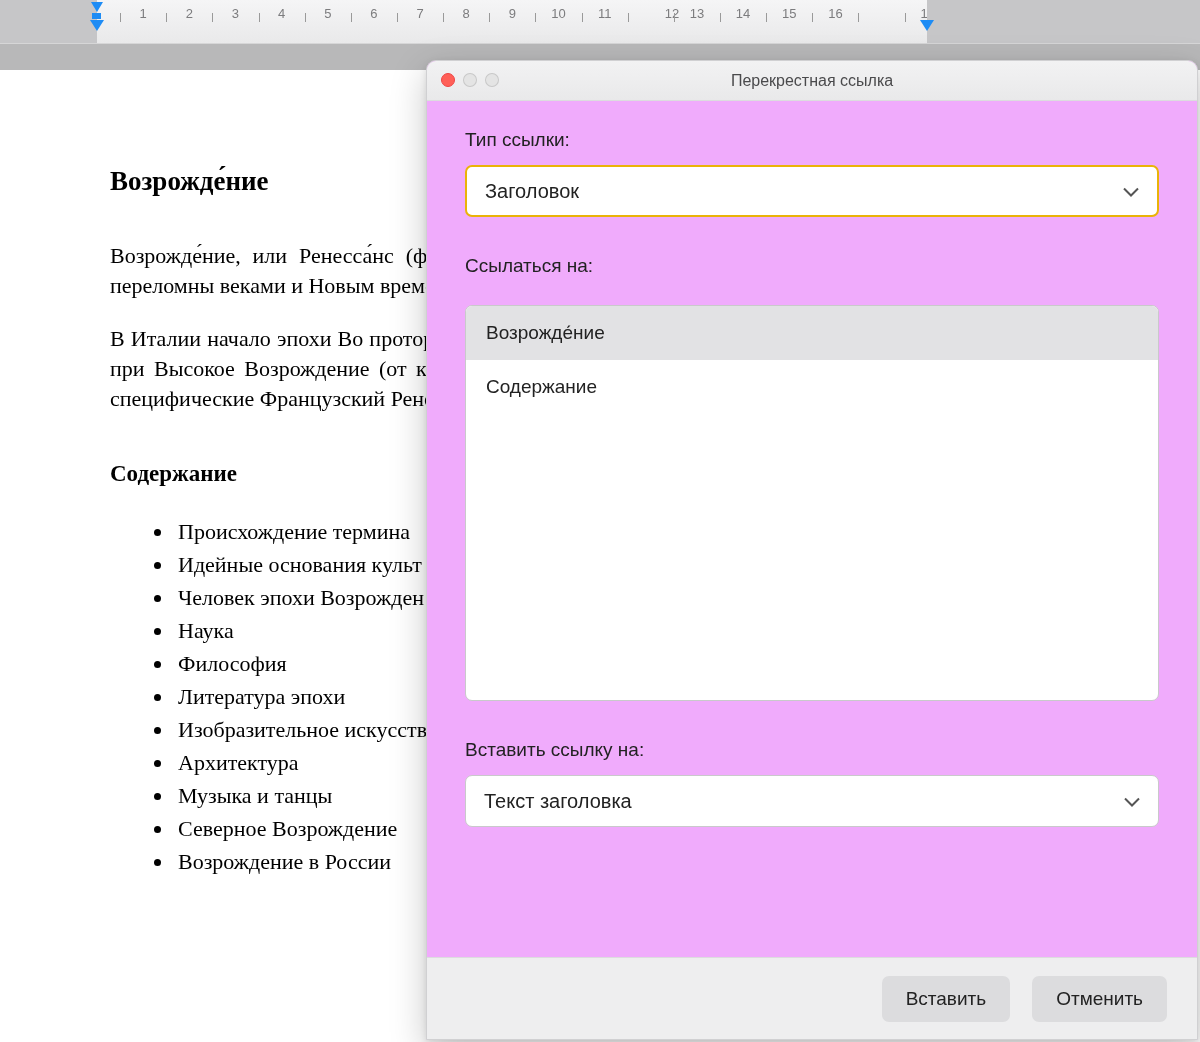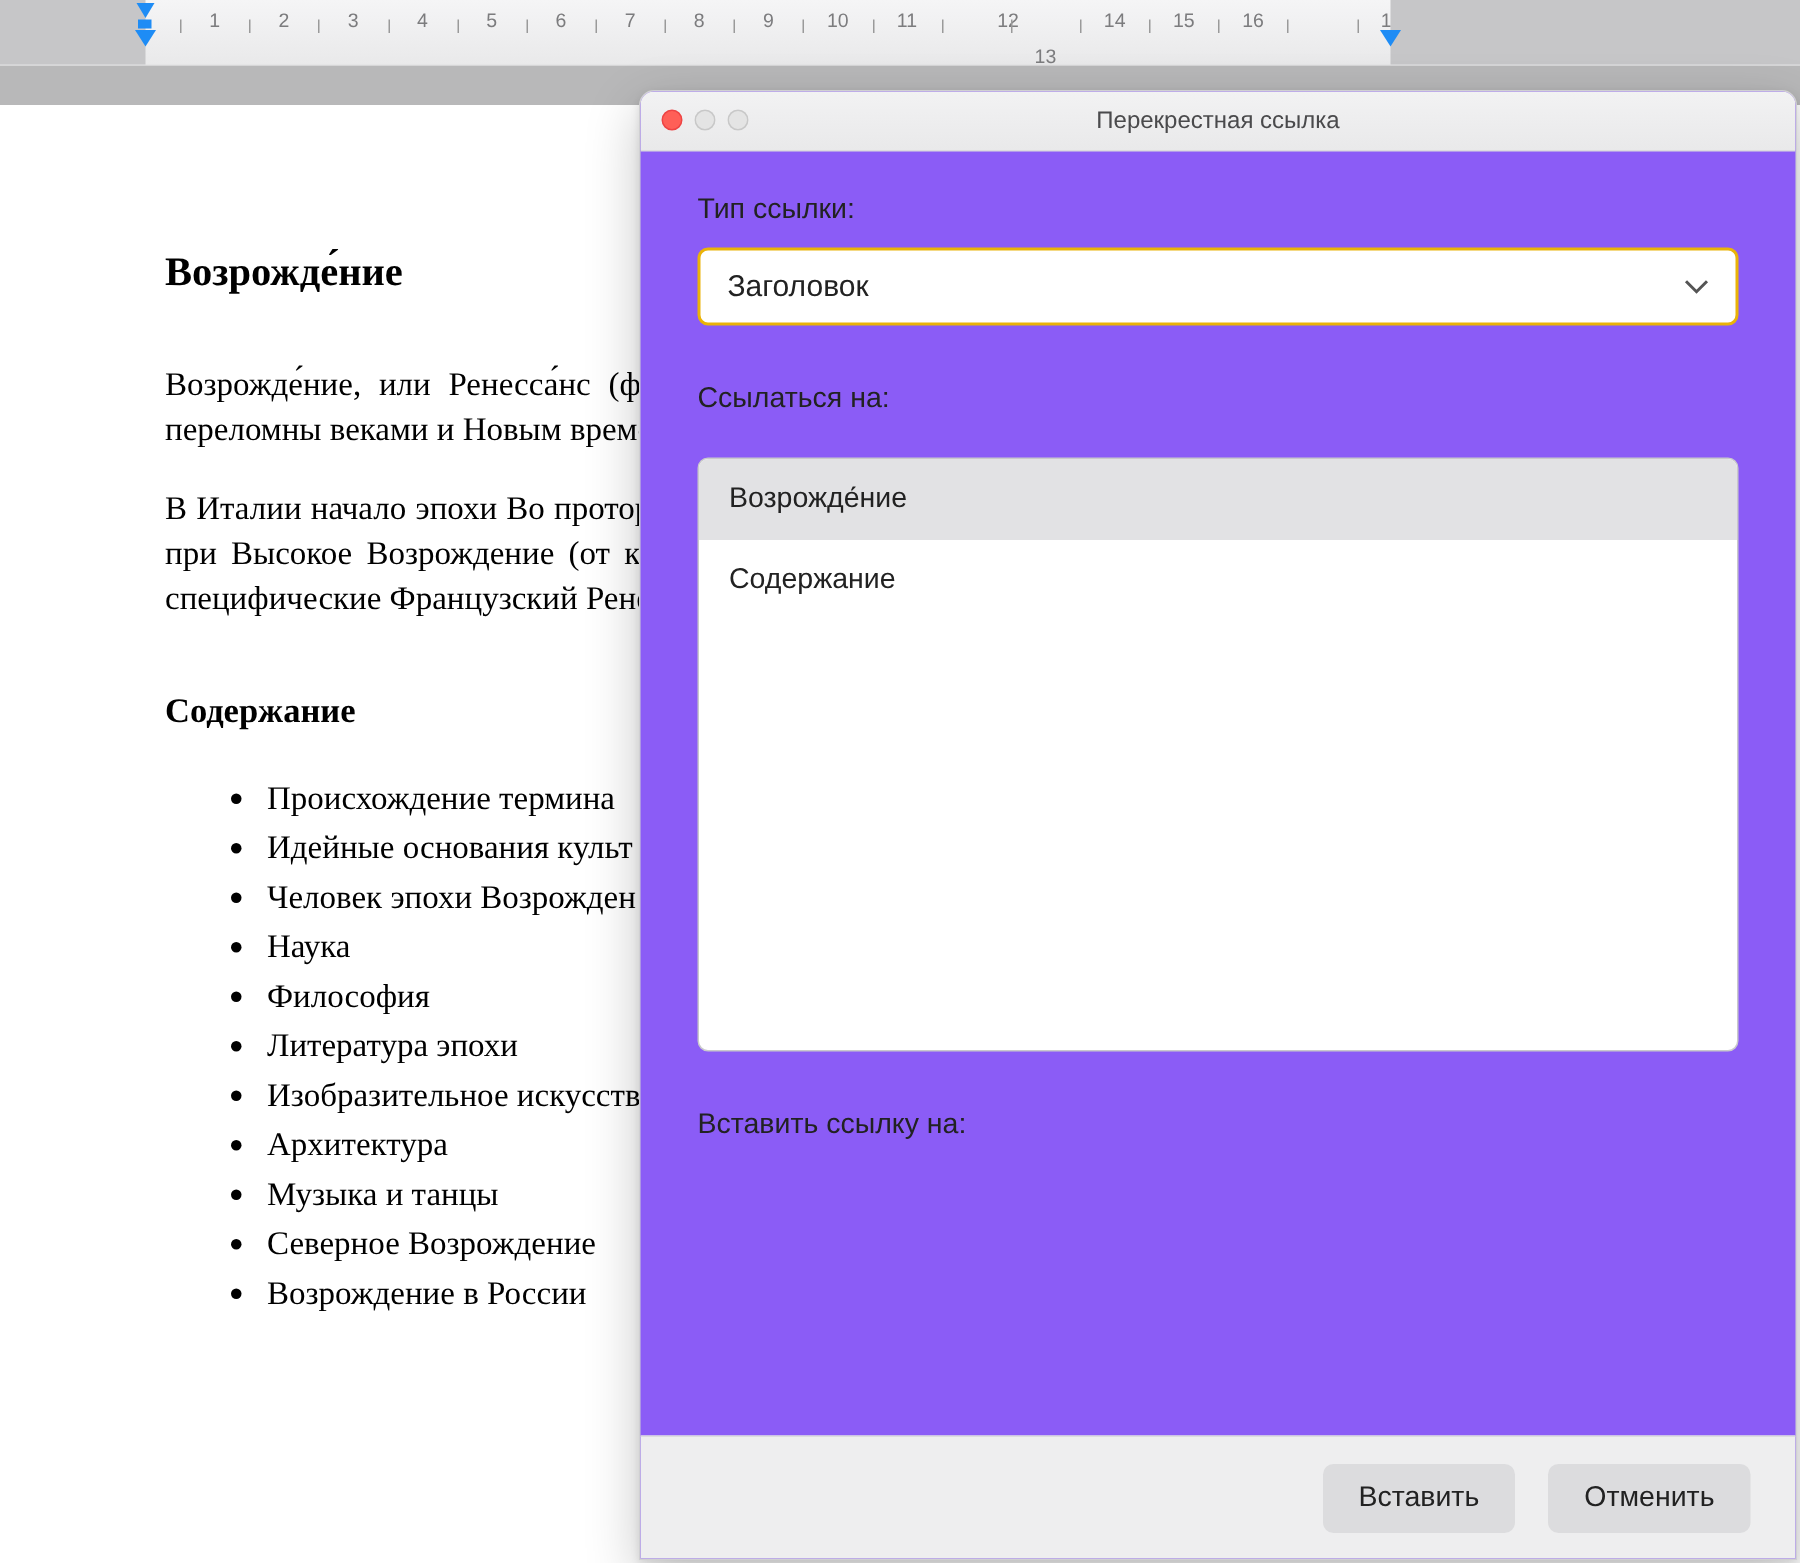--- a/index.html
+++ b/index.html
@@ -111,21 +111,21 @@
     padding-left: 64px;
   }
   .page ul li { padding-left: 4px; }
 
   
   .dialog {
     position: absolute;
     left: 426px; top: 60px;
     width: 772px;
     height: 980px;
-    background: #8b5cf6;
+    background: #f0abfc;
     border: 1px solid #d0d0d2;
     border-radius: 10px 10px 0 0;
     box-shadow: 0 12px 36px rgba(0,0,0,.22), 0 2px 6px rgba(0,0,0,.1);
     display: flex;
     flex-direction: column;
     overflow: hidden;
   }
   .titlebar {
     height: 40px;
     display: flex;
@@ -235,21 +235,21 @@
       <span class="ruler-num" style="left: 235.45px;">3</span>
       <span class="ruler-num" style="left: 281.6px;">4</span>
       <span class="ruler-num" style="left: 327.75px;">5</span>
       <span class="ruler-num" style="left: 373.9px;">6</span>
       <span class="ruler-num" style="left: 420.05px;">7</span>
       <span class="ruler-num" style="left: 466.2px;">8</span>
       <span class="ruler-num" style="left: 512.35px;">9</span>
       <span class="ruler-num" style="left: 558.5px;">10</span>
       <span class="ruler-num" style="left: 604.65px;">11</span>
       <span class="ruler-num" style="left: 672px;">12</span>
-      <span class="ruler-num" style="left: 696.95px; margin-top: 24px;">13</span>
+      <span class="ruler-num" style="left: 696.95px;">13</span>
       <span class="ruler-num" style="left: 743.1px;">14</span>
       <span class="ruler-num" style="left: 789.25px;">15</span>
       <span class="ruler-num" style="left: 835.4px;">16</span>
       <span class="ruler-num" style="left: 926px; margin-left: 28px;">17</span>
       <span class="ruler-num" style="left: 927.7px;">18</span>
       <div class="ruler-minor" style="position: absolute; left: 27.775px;"></div>
       <div class="ruler-minor" style="position: absolute; left: 73.925px;"></div>
       <div class="ruler-minor" style="position: absolute; left: 120.075px;"></div>
       <div class="ruler-minor" style="position: absolute; left: 166.225px;"></div>
       <div class="ruler-minor" style="position: absolute; left: 212.375px;"></div>
@@ -330,19 +330,27 @@
 
     <div class="dlg-label">Ссылаться на:</div>
     <div class="list-box" id="ref-list">
         <div class="list-item selected">Возрожде́ние</div>
         <div class="list-item">Содержание</div>
       </div>
 
     <div class="gap"></div>
 
     <div class="dlg-label">Вставить ссылку на:</div>
+    <div class="select-box">
+      <span>Текст заголовка</span>
+      <span class="chevron">
+        <svg class="chev-svg" viewBox="0 0 16 10">
+            <path d="M1 1l7 7 7-7" fill="none" stroke="#555" stroke-width="2"></path>
+          </svg>
+      </span>
+    </div>
   </div>
 
   <div class="dlg-footer">
     <button class="btn">Вставить</button>
     <button class="btn">Отменить</button>
   </div>
 </div>
 
 </body></html>

